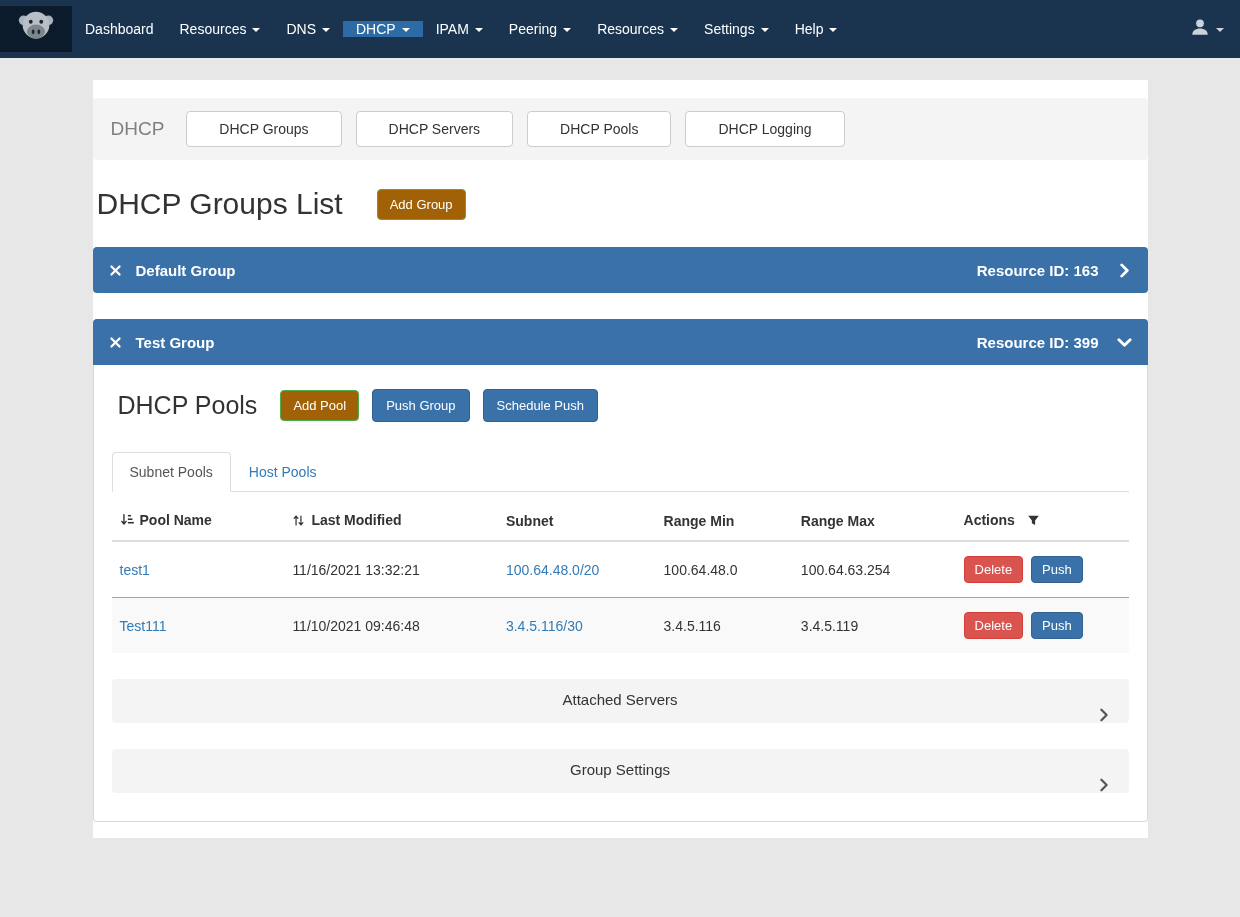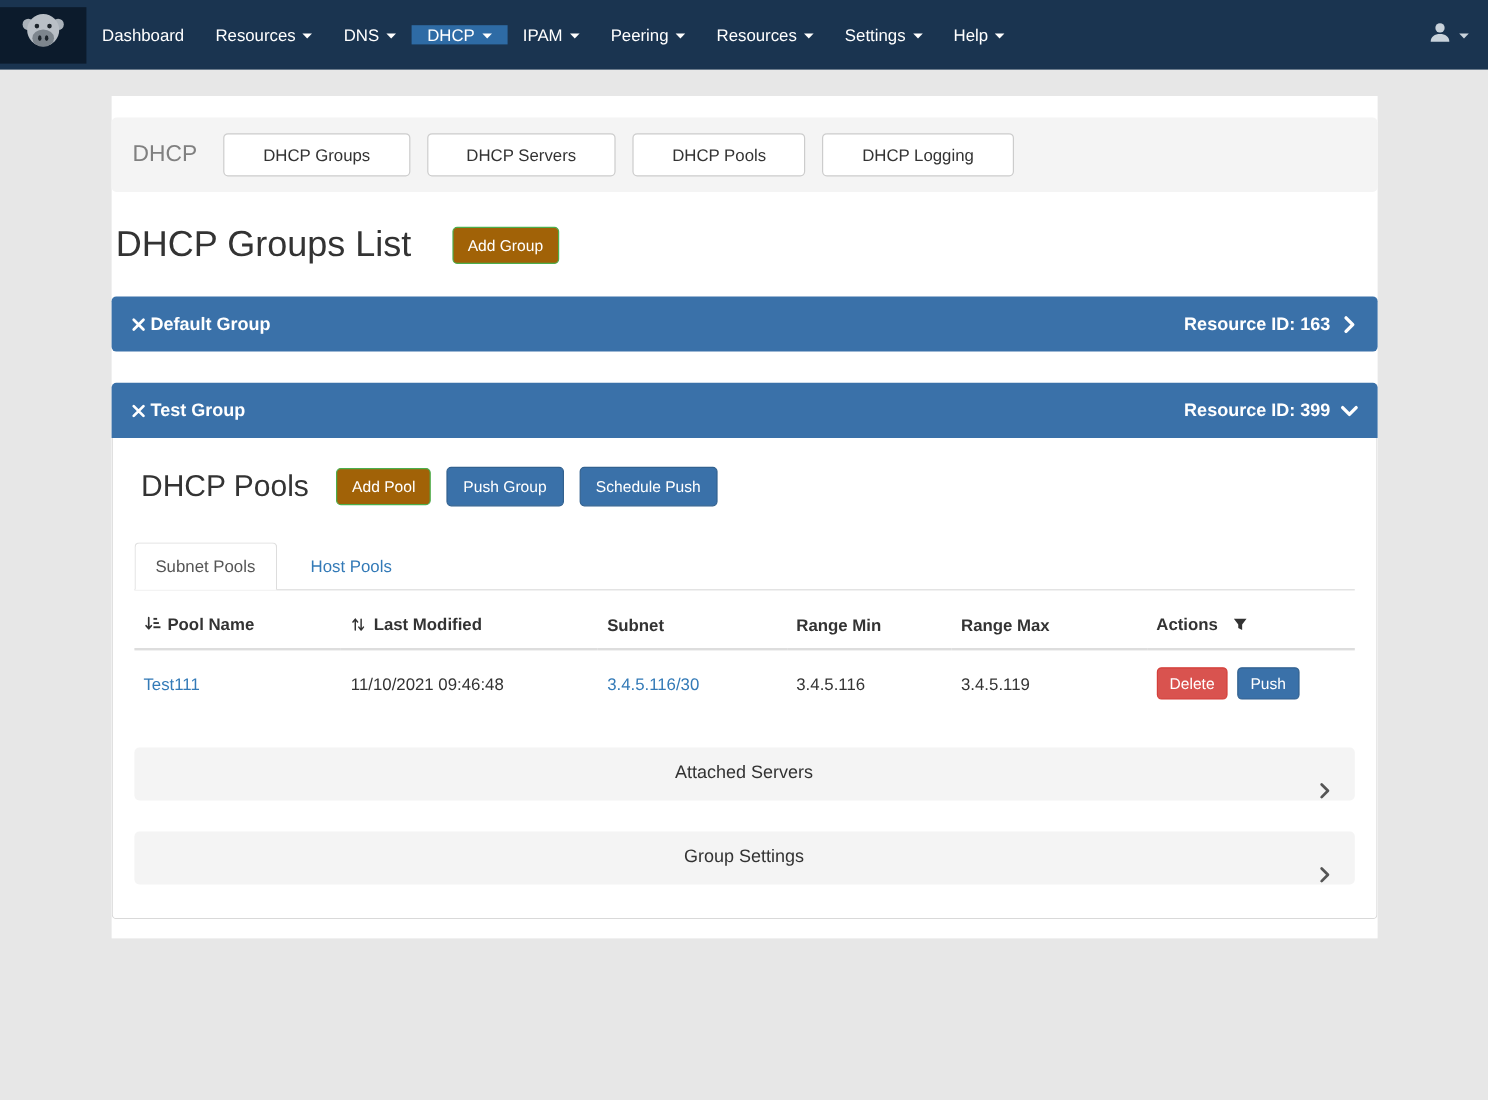--- a/index.html
+++ b/index.html
@@ -28,34 +28,34 @@
   .btn-default { background:#fff; border:1px solid #ccc; border-radius:4px; padding:9px 32px; font-size:14px; color:#333; }
 
   .page-title-row { margin:27px 0 17px; padding-left:4px; display:flex; align-items:center; gap:34px; }
   h1 { font-size:30px; font-weight:400; margin:0; color:#333; }
   .btn-success { background:#a16207; border:1px solid #4cae4c; color:#fff; font-size:13px; padding:7px 12px; border-radius:4px; }
 
   .info-panel { background:#f4f4f4; border-radius:4px; padding:17px 18px; font-size:14.5px; line-height:1.55; color:#333; }
 
   
   .group { margin-top:26px; }
-  .group-header { background:#3a71a9; color:#fff; border-radius:4px; padding:0 16px; height:46px; display:flex; align-items:center; gap:4px; font-size:15px; font-weight:bold; cursor:pointer; }
+  .group-header { background:#3a71a9; color:#fff; border-radius:4px; padding:0 16px; height:46px; display:flex; align-items:center; gap:14px; font-size:15px; font-weight:bold; cursor:pointer; }
   .group.expanded .group-header { border-radius:4px 4px 0 0; }
   .group-rid { margin-left:auto; font-weight:bold; margin-right:4px; }
   .chev { display:inline-flex; align-items:center; }
   .chev.down svg { transform:rotate(90deg); }
   .x-icon { display:inline-flex; align-items:center; cursor:pointer; }
   .group-body { border:1px solid #d9d9d9; border-top:none; padding:24px 18px 28px; border-radius:0 0 4px 4px; background:#fff; }
 
   .pools-head { display:flex; align-items:center; gap:13px; padding-left:6px; }
   h2 { font-size:25px; font-weight:400; margin:0 10px 0 0; color:#333; }
   .btn-primary { background:#3a71a9; border:1px solid #32618f; color:#fff; font-size:13px; padding:8px 13px; border-radius:4px; }
 
   
-  .tabs { margin-top:30px; border-bottom:1px solid #ddd; display:flex;gap:10px; }
+  .tabs { margin-top:30px; border-bottom:1px solid #ddd; display:flex; }
   .tab { padding:11px 17px; font-size:14px; color:#337ab7; cursor:pointer; margin-bottom:-1px; border:1px solid transparent; }
   .tab.active { background:#fff; border:1px solid #ddd; border-bottom:1px solid #fff; border-radius:4px 4px 0 0; color:#555; }
 
   
   table.pools { width:100%; border-collapse:collapse; margin-top:10px; }
   th { text-align:left; font-size:14px; font-weight:bold; padding:10px 8px; border-bottom:2px solid #ddd; color:#333; }
   td { font-size:14px; padding:14px 8px; border-top:1px solid #a3a3a3; vertical-align:middle; }
   tbody tr:first-child td { border-top:1px solid #eee; }
   tbody tr:nth-child(even) { background:#f9f9f9; }
   .col-name{width:17%} .col-mod{width:21%} .col-subnet{width:15.5%} .col-min{width:13.5%} .col-max{width:16%}
@@ -228,20 +228,31 @@
               <span class="hicon-right">
                 <svg width="13" height="13" viewBox="0 0 16 16">
                     <path d="M1.5 2h13L10 8v5.5l-4-2V8z" fill="#333"></path>
                   </svg>
               </span>
             </th>
           </tr>
         </thead>
         <tbody>
           <tr>
+            <td><a class="link">test1</a></td>
+            <td><span>11/16/2021 13:32:21</span></td>
+            <td><a class="link">100.64.48.0/20</a></td>
+            <td><span>100.64.48.0</span></td>
+            <td><span>100.64.63.254</span></td>
+            <td>
+              <button class="btn btn-danger">Delete</button>
+              <button class="btn btn-push">Push</button>
+            </td>
+          </tr>
+          <tr>
             <td><a class="link">Test111</a></td>
             <td><span>11/10/2021 09:46:48</span></td>
             <td><a class="link">3.4.5.116/30</a></td>
             <td><span>3.4.5.116</span></td>
             <td><span>3.4.5.119</span></td>
             <td>
               <button class="btn btn-danger">Delete</button>
               <button class="btn btn-push">Push</button>
             </td>
           </tr>

